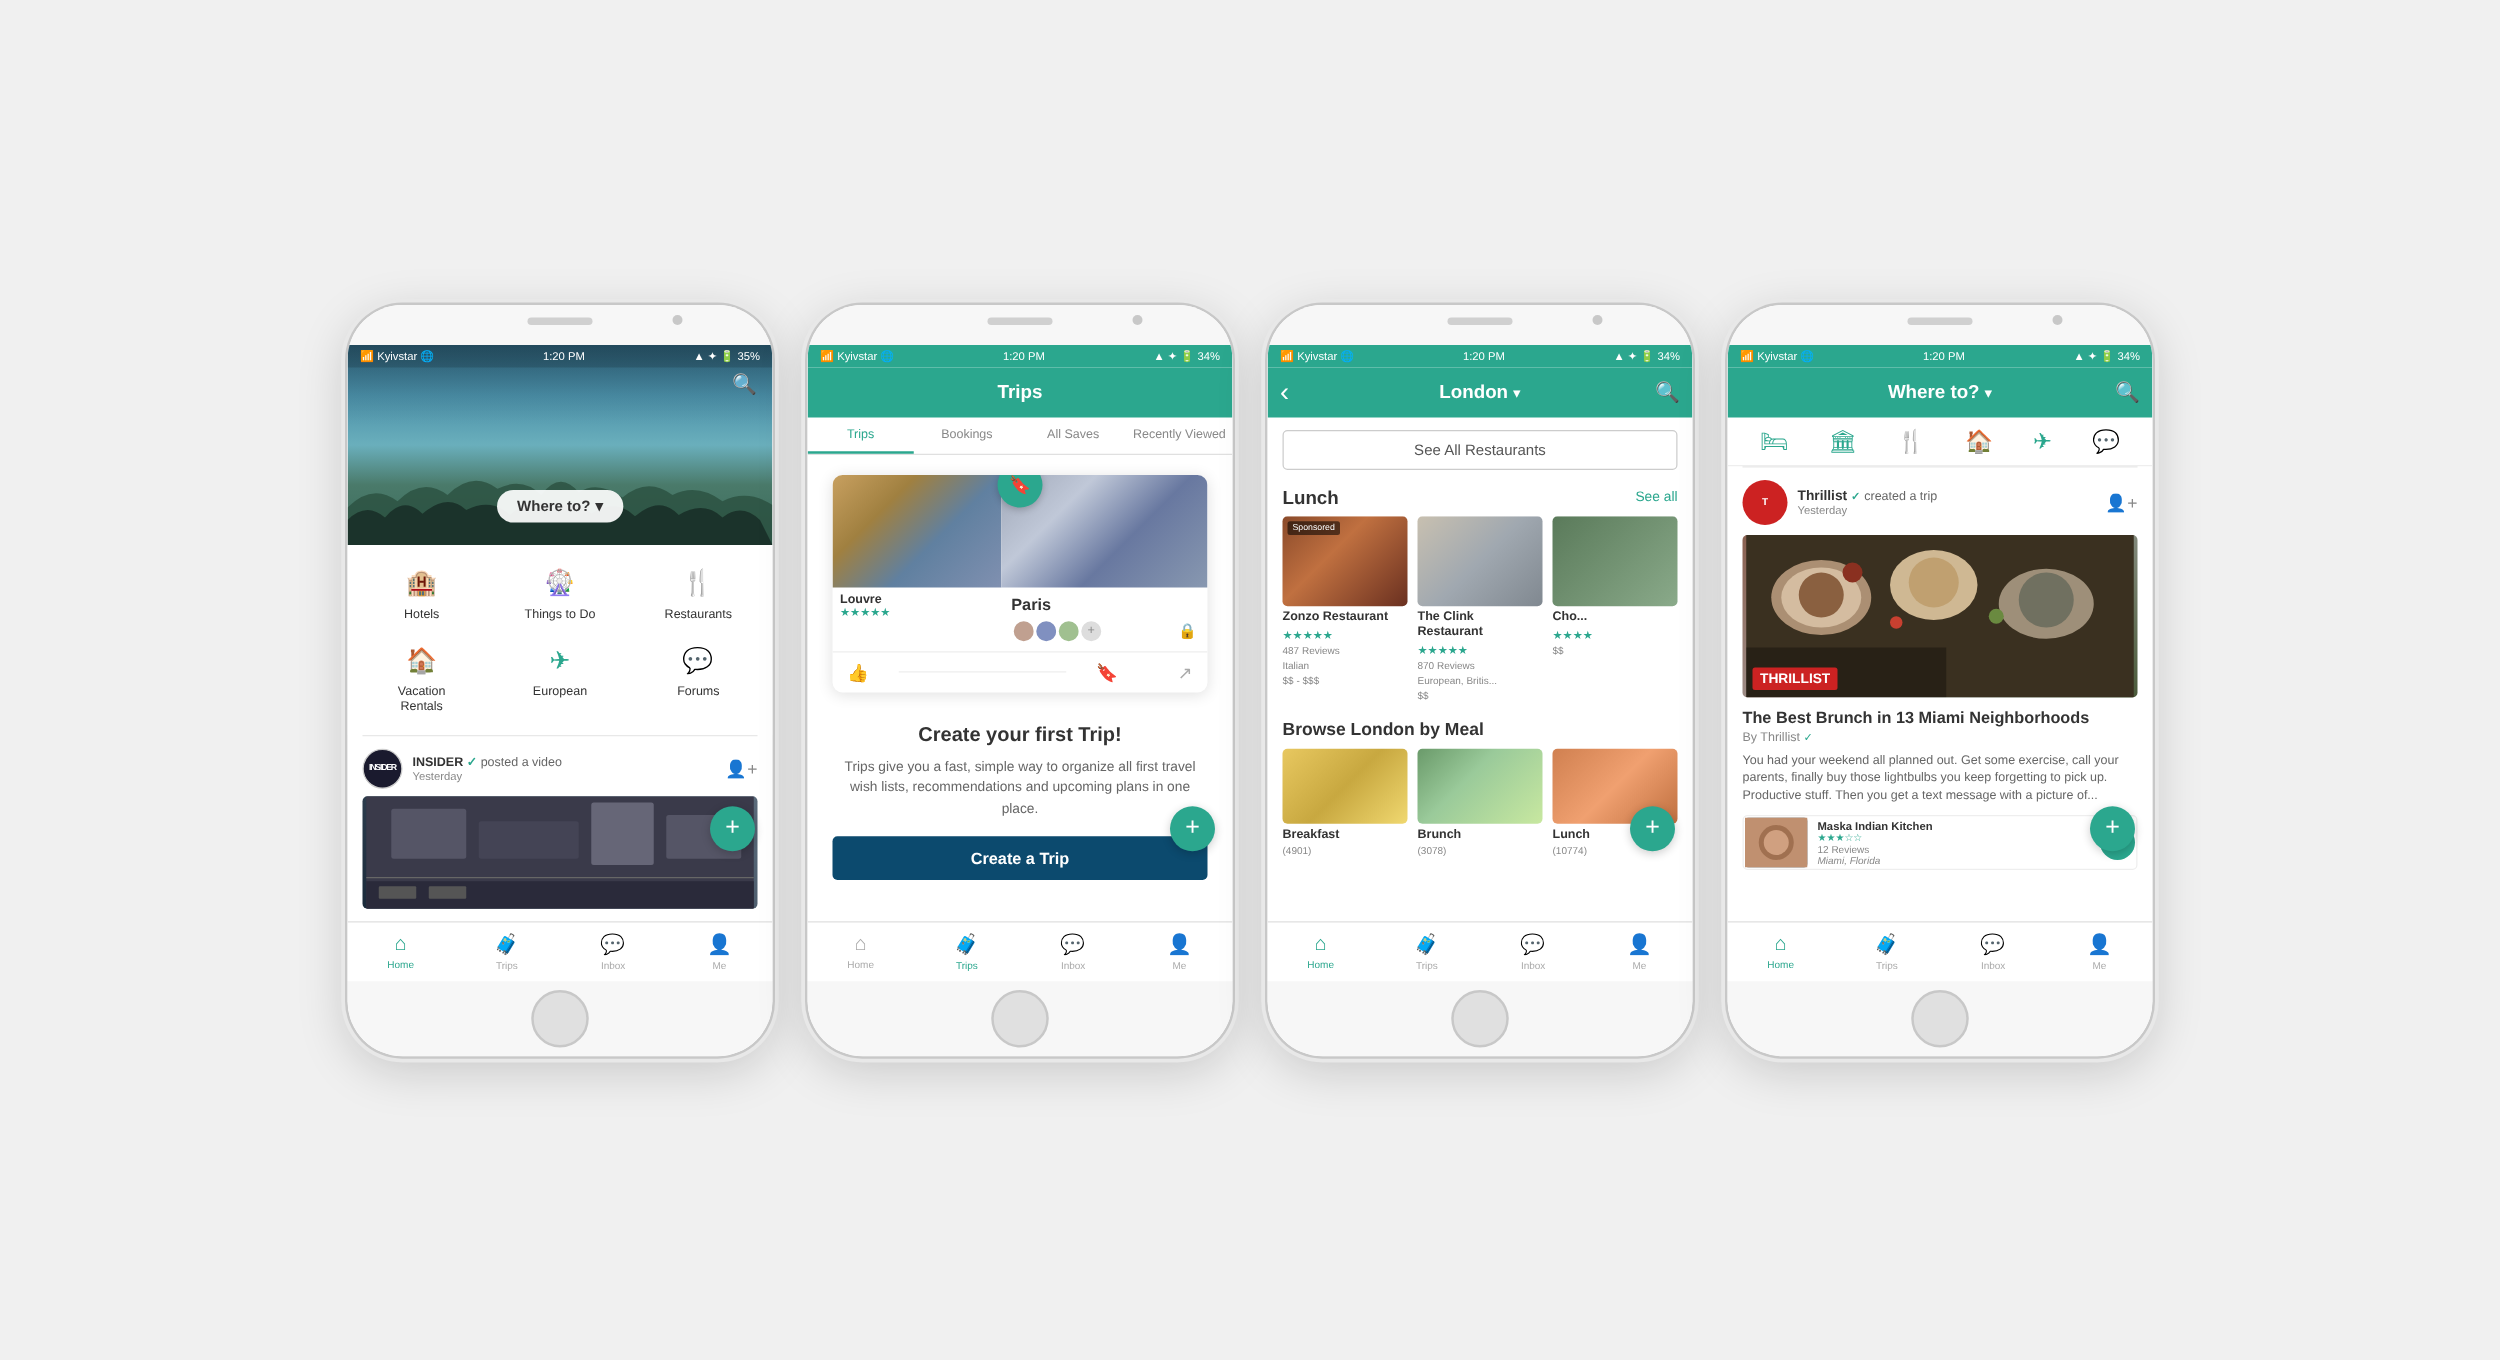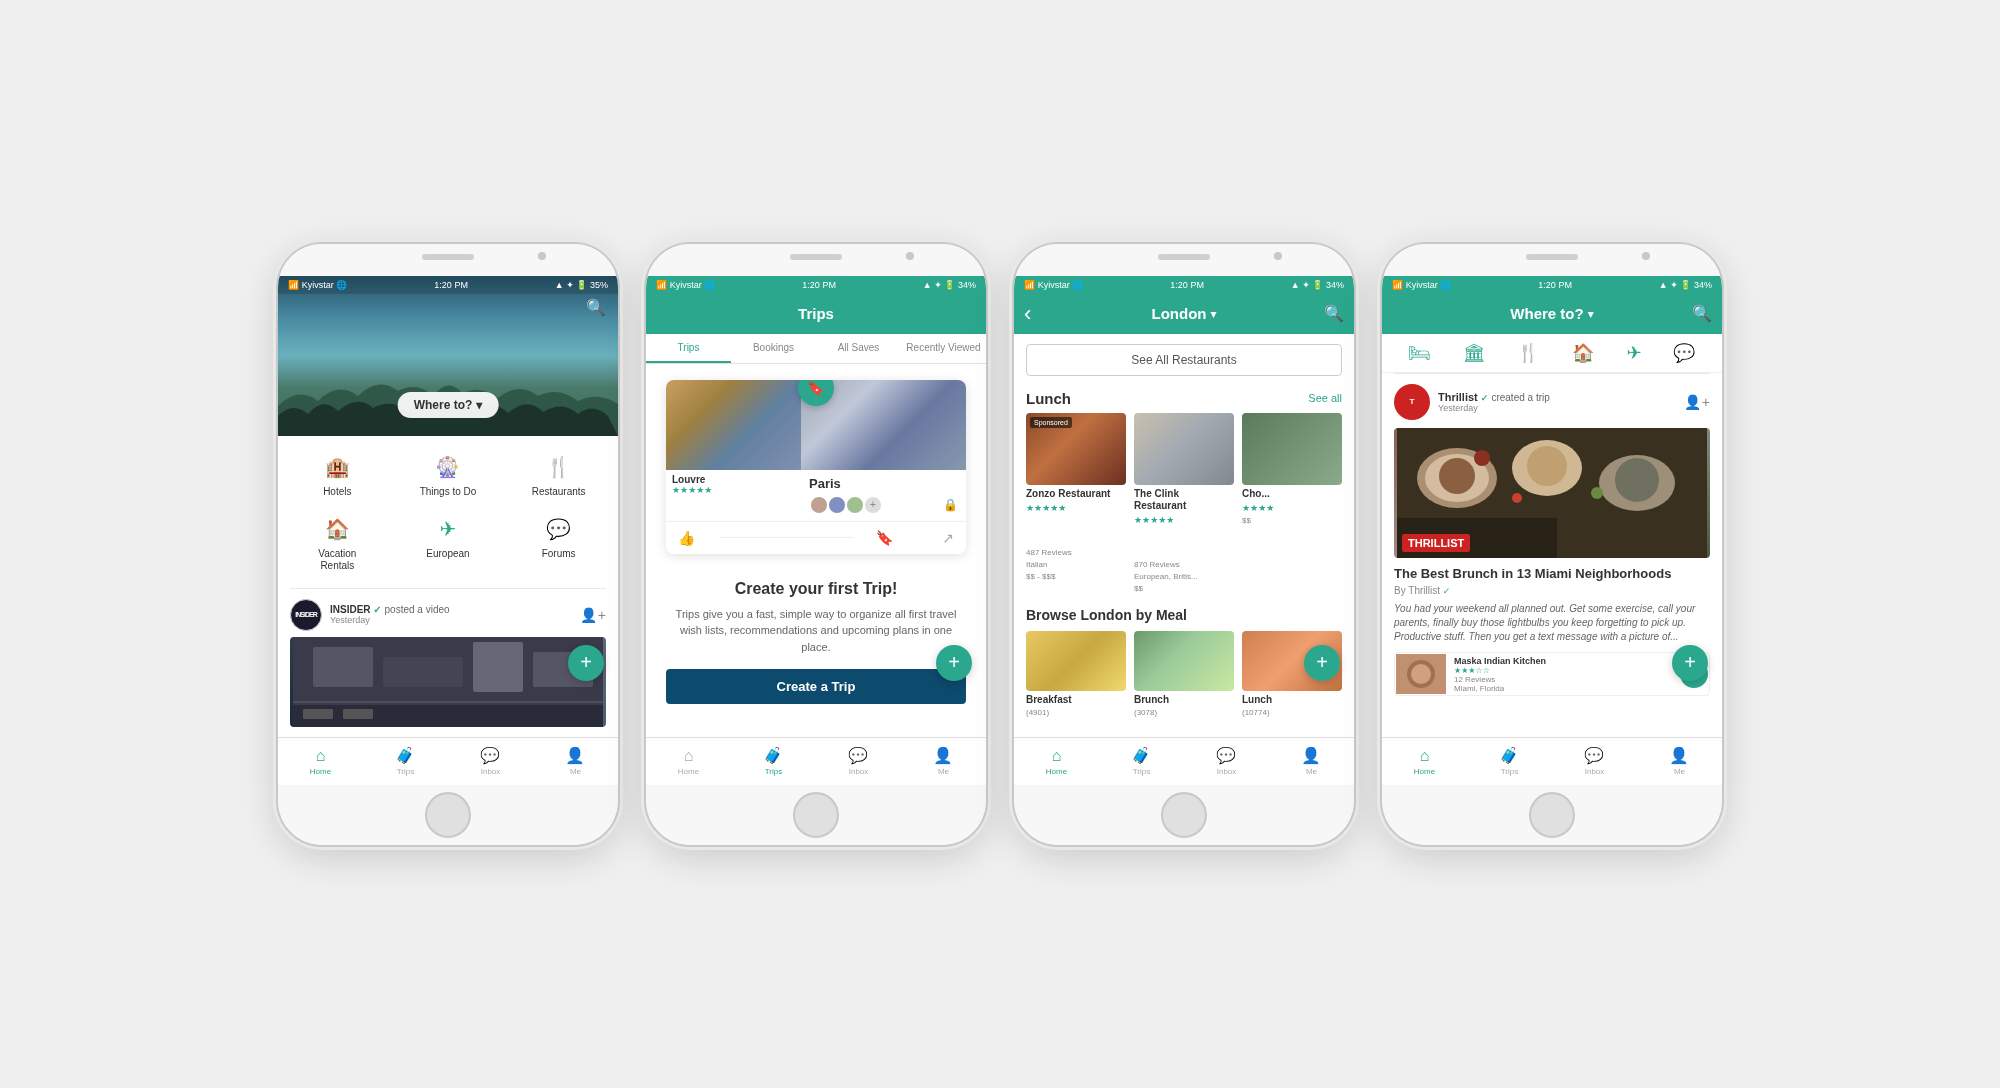--- a/index.html
+++ b/index.html
@@ -423,21 +423,21 @@
       padding: 2px 4px;
       border-radius: 2px;
     }
     .restaurant-name {
       font-size: 10px;
       font-weight: 600;
       color: #333;
       line-height: 1.2;
     }
     .restaurant-stars { font-size: 9px; color: #2ba78e; }
-    .restaurant-reviews { font-size: 8px; color: #888; margin-top: 32px; }
+    .restaurant-reviews { font-size: 8px; color: #888; }
     .restaurant-type { font-size: 8px; color: #888; }
     .restaurant-price { font-size: 8px; color: #888; }
 
     .browse-section {
       padding: 6px 12px 4px;
     }
     .browse-title {
       font-size: 14px;
       font-weight: 700;
       color: #333;
@@ -532,42 +532,42 @@
     }
     .news-article-title {
       font-size: 13px;
       font-weight: 700;
       color: #333;
       line-height: 1.3;
       margin-bottom: 3px;
     }
     .news-by { font-size: 10px; color: #888; margin-bottom: 6px; }
     .news-verified { color: #2ba78e; font-size: 9px; }
-    .news-excerpt { font-size: 10px; color: #666; line-height: 1.4; margin-bottom: 8px; font-style: italic; }
+    .news-excerpt { font-size: 10px; color: #666; line-height: 1.4; margin-bottom: 8px; }
     .news-mini-card {
       display: flex;
       gap: 8px;
       align-items: center;
       border: 1px solid #eee;
       border-radius: 4px;
       padding: 1px;
     }
     .news-mini-image {
       width: 50px;
       height: 40px;
       border-radius: 3px;
       background: linear-gradient(135deg, #aaa, #888);
       flex-shrink: 0;
       position: relative;
     }
     .news-mini-info { flex: 1; }
     .news-mini-name { font-size: 9px; font-weight: 700; color: #333; }
     .news-mini-stars { font-size: 8px; color: #2ba78e; }
     .news-mini-reviews { font-size: 8px; color: #888; }
-    .news-mini-loc { font-size: 8px; color: #888; }
+    .news-mini-loc { font-size: 8px; color: #888; font-style: italic; }
     .news-mini-add {
       width: 28px; height: 28px;
       border-radius: 50%;
       background: #2ba78e;
       color: #fff;
       display: flex; align-items: center; justify-content: center;
       font-size: 16px; font-weight: 300;
       cursor: pointer;
       flex-shrink: 0;
     }

